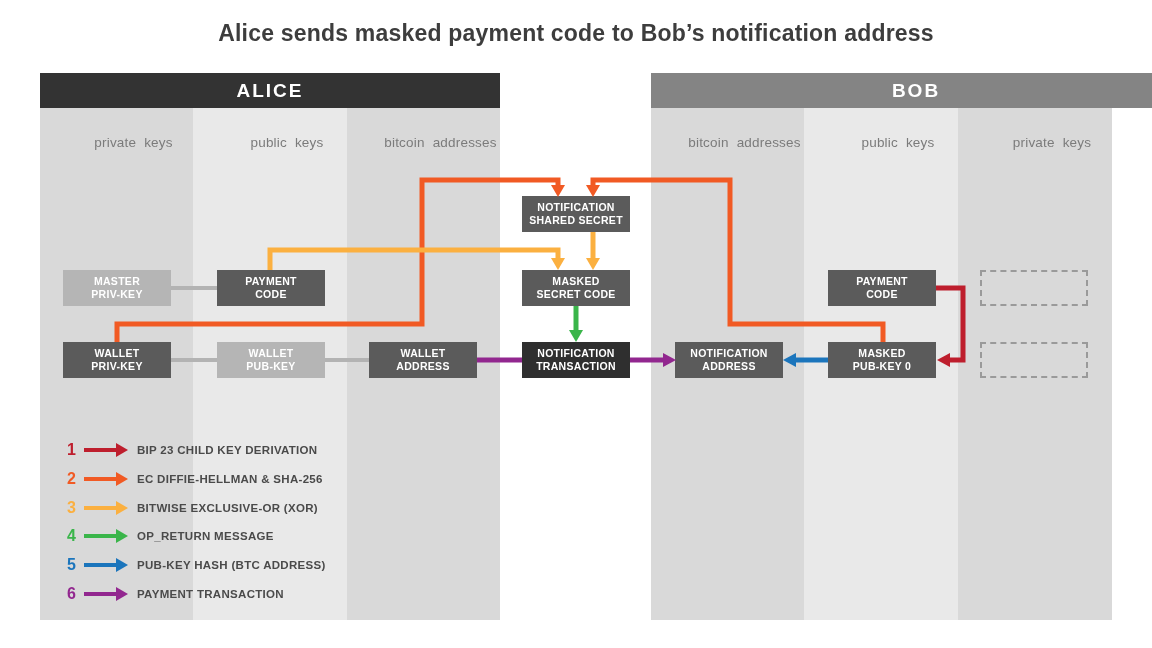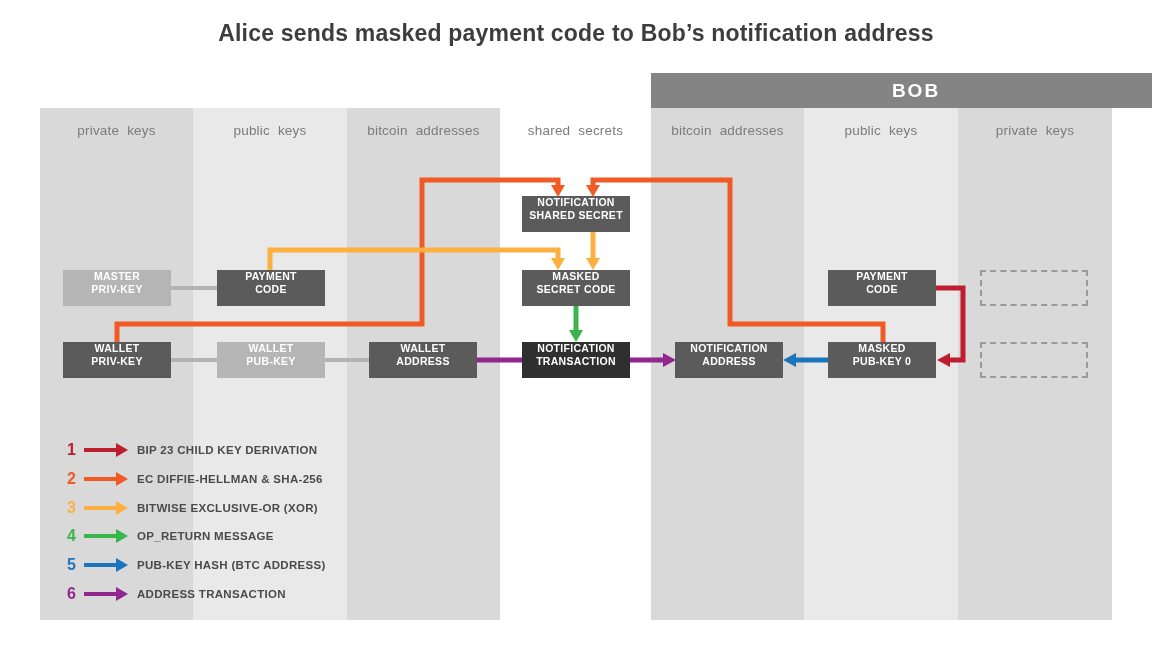--- a/index.html
+++ b/index.html
@@ -15,26 +15,26 @@
   .hdr{
     position:absolute;top:73px;height:35px;line-height:35px;text-align:center;
     color:#ffffff;font-size:19px;font-weight:bold;letter-spacing:2px;
   }
   .hdr.alice{left:40px;width:460px;background:var(--c-alice-header,#333);}
   .hdr.bob{left:651px;width:530px;background:var(--c-bob-header,#848484);}
   .band{position:absolute;top:108px;height:512px;}
   .band.dark{background:var(--c-band-dark,#d9d9d9);}
   .band.light{background:var(--c-band-light,#e9e9e9);}
   .col-label{
-    position:absolute;top:120px;height:22px;line-height:22px;text-align:center;
-    font-size:13.5px;color:var(--c-label-gray,#7b7b7b);word-spacing:4px;letter-spacing:.2px;
+    position:absolute;top:132px;height:22px;line-height:22px;text-align:center;
+    font-size:13.5px;color:var(--c-label-gray,#7b7b7b);word-spacing:4px;letter-spacing:.2px;padding-left:17px;
   }
   .box{
     position:absolute;width:108px;height:36px;z-index:2;
-    display:flex;flex-direction:column;justify-content:flex-start;align-items:center;
+    display:flex;flex-direction:column;justify-content:center;align-items:center;
     color:#ffffff;font-size:10.5px;font-weight:bold;line-height:13px;
     letter-spacing:.3px;text-align:center;white-space:nowrap;
   }
   .box.dark{background:var(--c-box-dark,#5b5b5b);}
   .box.light{background:var(--c-box-light,#b5b5b5);}
   .box.darkest{background:var(--c-box-darkest,#2f2f2f);}
   .box.dashed{background:transparent;border:2px dashed var(--c-dashed,#9a9a9a);width:104px;height:32px;}
   svg.arrows{position:absolute;left:0;top:0;z-index:3;pointer-events:none;}
   .c-red{--col:var(--c-red,#be1e2d);}
   .c-orange{--col:var(--c-orange,#f15a24);}
@@ -64,26 +64,26 @@
 
   <div class="title">Alice sends masked payment code to Bob’s notification address</div>
 
   <div class="band dark" style="left:40px;width:153px"></div>
   <div class="band light" style="left:193px;width:154px"></div>
   <div class="band dark" style="left:347px;width:153px"></div>
   <div class="band dark" style="left:651px;width:153px"></div>
   <div class="band light" style="left:804px;width:154px"></div>
   <div class="band dark" style="left:958px;width:154px"></div>
 
+  <div class="hdr alice">ALICE</div>
   <div class="hdr bob">BOB</div>
 
   <div class="col-label" style="left:40px;width:153px">private keys</div>
   <div class="col-label" style="left:193px;width:154px">public keys</div>
   <div class="col-label" style="left:347px;width:153px">bitcoin addresses</div>
-  <div class="col-label" style="left:500px;width:151px">shared secrets</div>
   <div class="col-label" style="left:651px;width:153px">bitcoin addresses</div>
   <div class="col-label" style="left:804px;width:154px">public keys</div>
   <div class="col-label" style="left:958px;width:154px">private keys</div>
 
   <svg class="arrows" width="1152" height="648" viewBox="0 0 1152 648">
     <g class="connectors">
       <path d="M171 288 H217 M171 360 H217 M325 360 H369"></path>
     </g>
     <g class="c-red">
       <path class="arrow" d="M936 288 H963 V360 H950"></path>
@@ -206,16 +206,16 @@
         <span class="lg-head"></span>
       </span>
     <span class="lg-label">PUB-KEY HASH (BTC ADDRESS)</span>
   </div>
   <div class="legend-row c-purple" style="top:585px">
     <span class="lg-num">6</span>
     <span class="lg-arrow">
         <span class="lg-line"></span>
         <span class="lg-head"></span>
       </span>
-    <span class="lg-label">ADDRESS TRANSACTION</span>
+    <span class="lg-label">PAYMENT TRANSACTION</span>
   </div>
 
 </div>
 
 </body></html>

